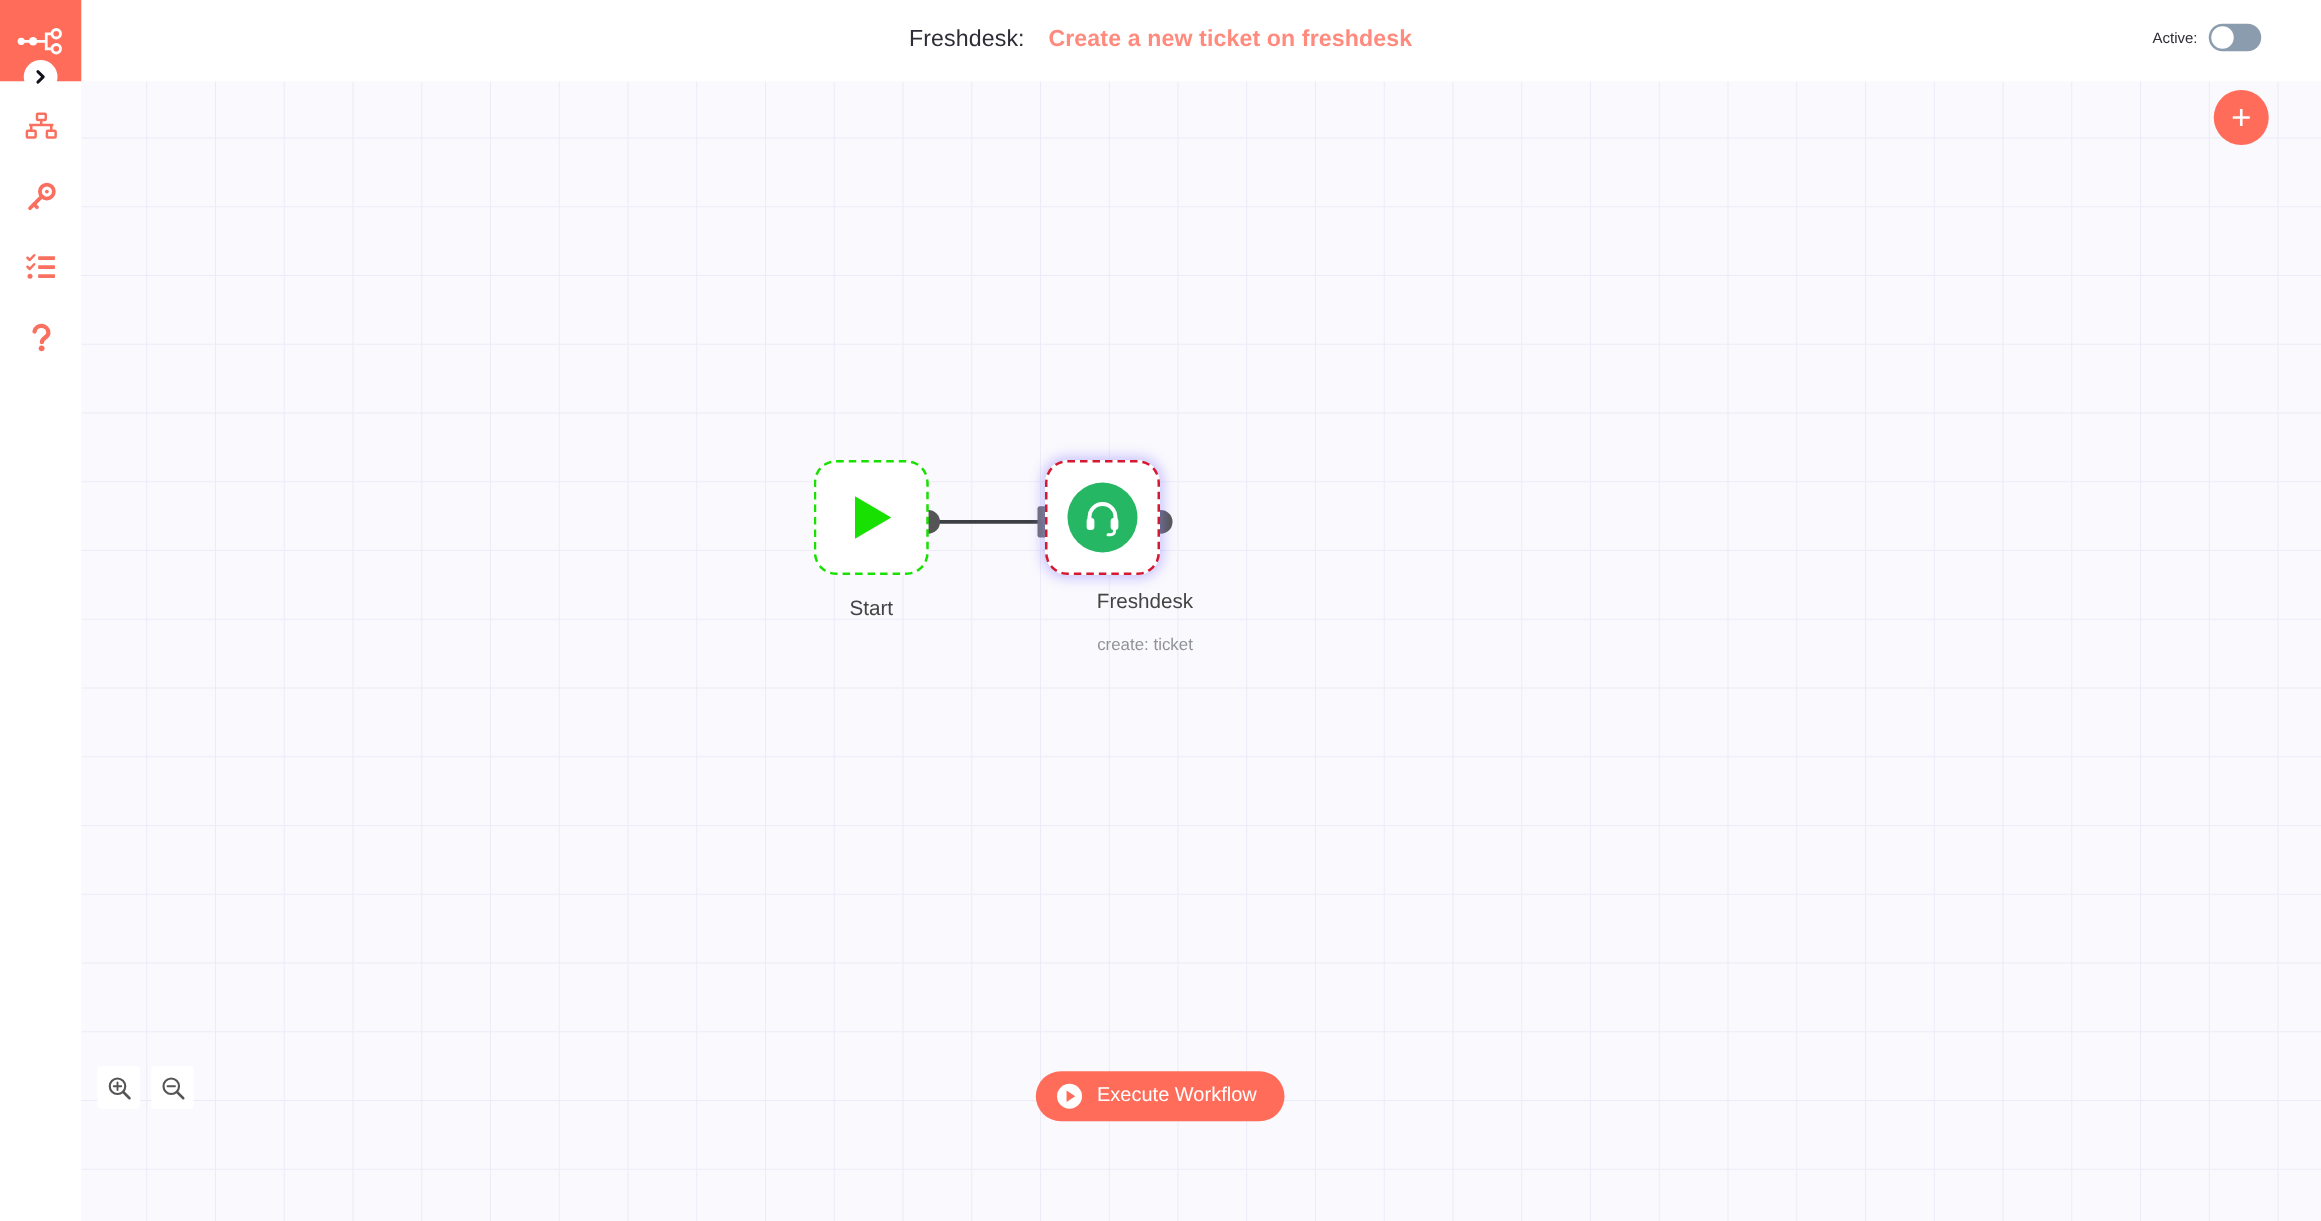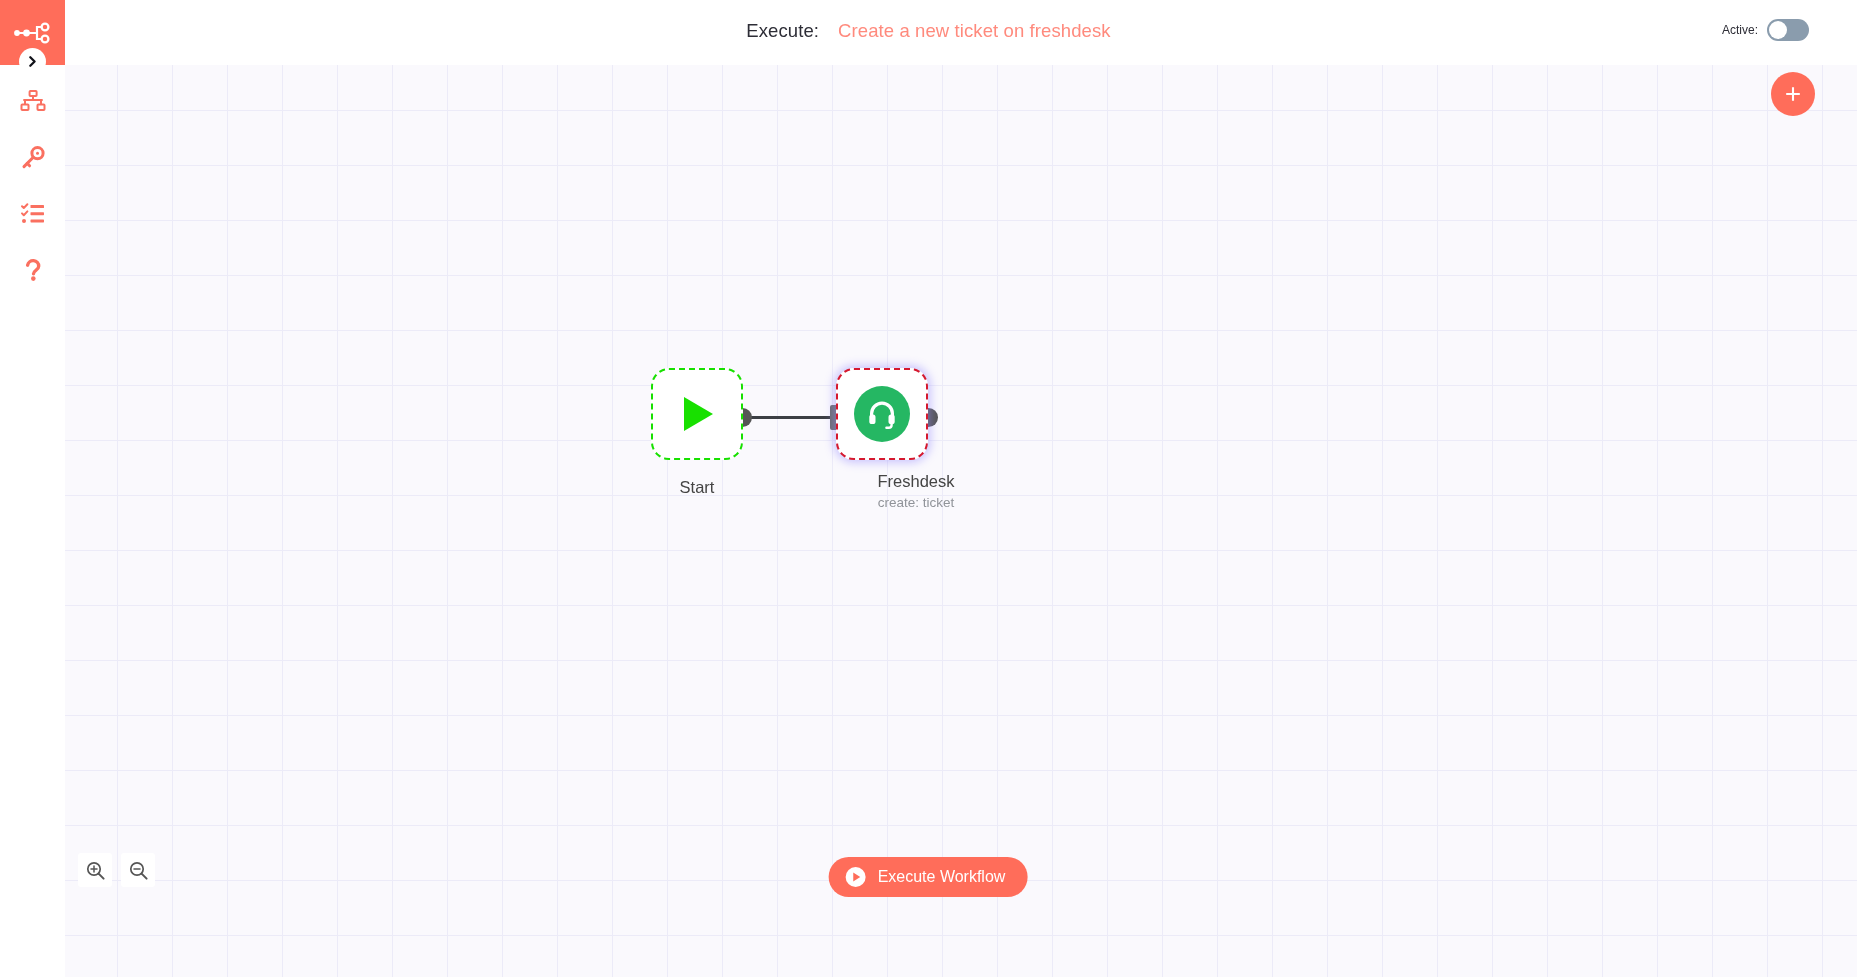--- a/index.html
+++ b/index.html
@@ -30,21 +30,21 @@
     position: absolute;
     left: 0; right: 0;
     top: 20px;
     text-align: center;
     font-size: 18.5px;
     color: #2d2d36;
     white-space: nowrap;
     letter-spacing: 0.1px;
   }
   .header-title .wf-label { color: #2d2d36; }
-  .header-title .wf-name  { color: #ff8a7d; margin-left: 19px; }
+  .header-title .wf-name  { color: #ff8a7d; margin-left: 19px; font-weight: bold; }
 
   .active-wrap {
     position: absolute;
     right: 48px;
     top: 19px;
     display: flex;
     align-items: center;
     gap: 9px;
   }
   .active-label {
@@ -182,21 +182,21 @@
     display: block;
     font-size: 16.5px;
     color: #444;
     line-height: 20px;
   }
   .node-caption .sub {
     display: block;
     font-size: 13.5px;
     color: #909399;
     line-height: 18px;
-    margin-top: 3px;
+    margin-top: 16px;
   }
   .cap-start { left: 517px; top: 412px; }
   .cap-fd    { left: 736px; top: 406px; }
 
   
   .conn-line {
     position: absolute;
     left: 678px;
     top: 351px;
     width: 96px;
@@ -330,21 +330,21 @@
       <svg width="22" height="22" viewBox="0 0 22 22">
         <circle cx="11" cy="11" r="10" fill="#ffffff"></circle>
         <path d="M8.6 6.4 L15.6 11 L8.6 15.6 Z" fill="#ff6d5a"></path>
       </svg>
       <span>Execute Workflow</span>
     </button>
   </div>
 
   <div class="header">
     <div class="header-title">
-      <span class="wf-label">Execute:</span><span class="wf-name">Create a new ticket on freshdesk</span>
+      <span class="wf-label">Freshdesk:</span><span class="wf-name">Create a new ticket on freshdesk</span>
     </div>
     <div class="active-wrap">
       <span class="active-label">Active:</span>
       <div class="toggle">
         <div class="knob"></div>
       </div>
     </div>
   </div>
 
   <div class="sidebar">

